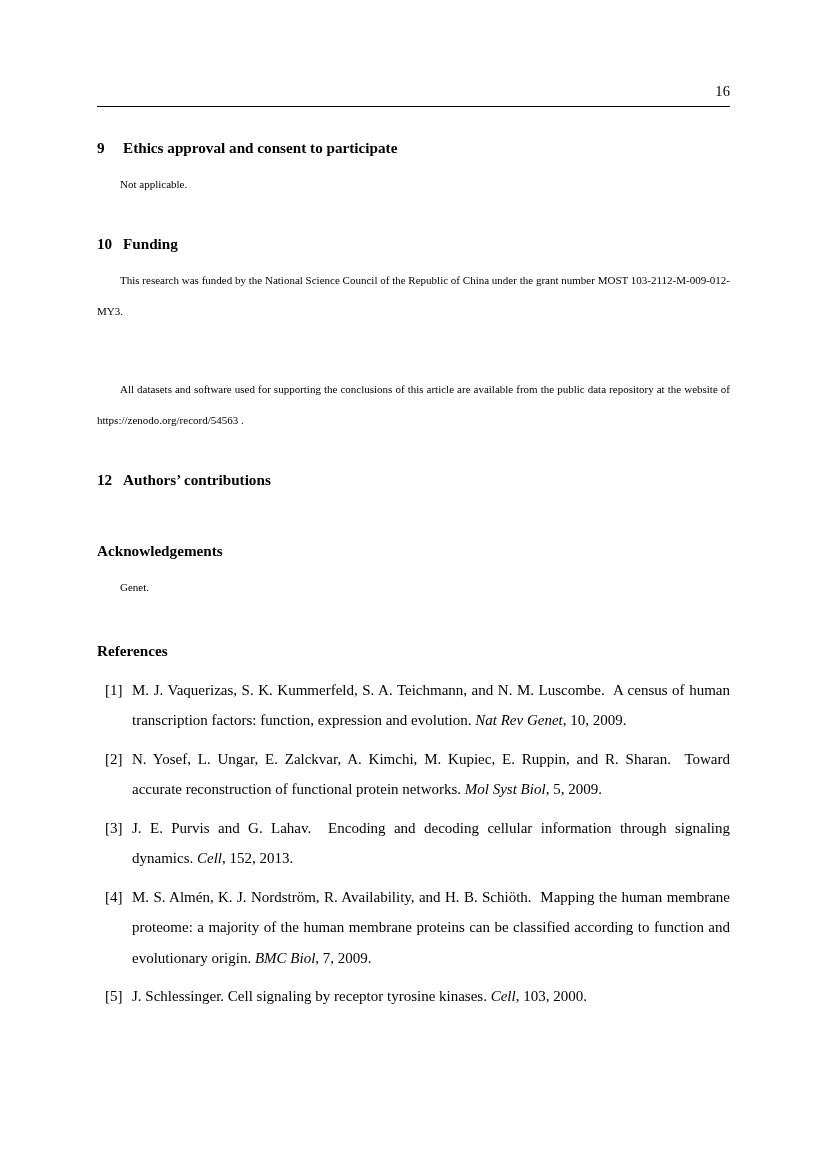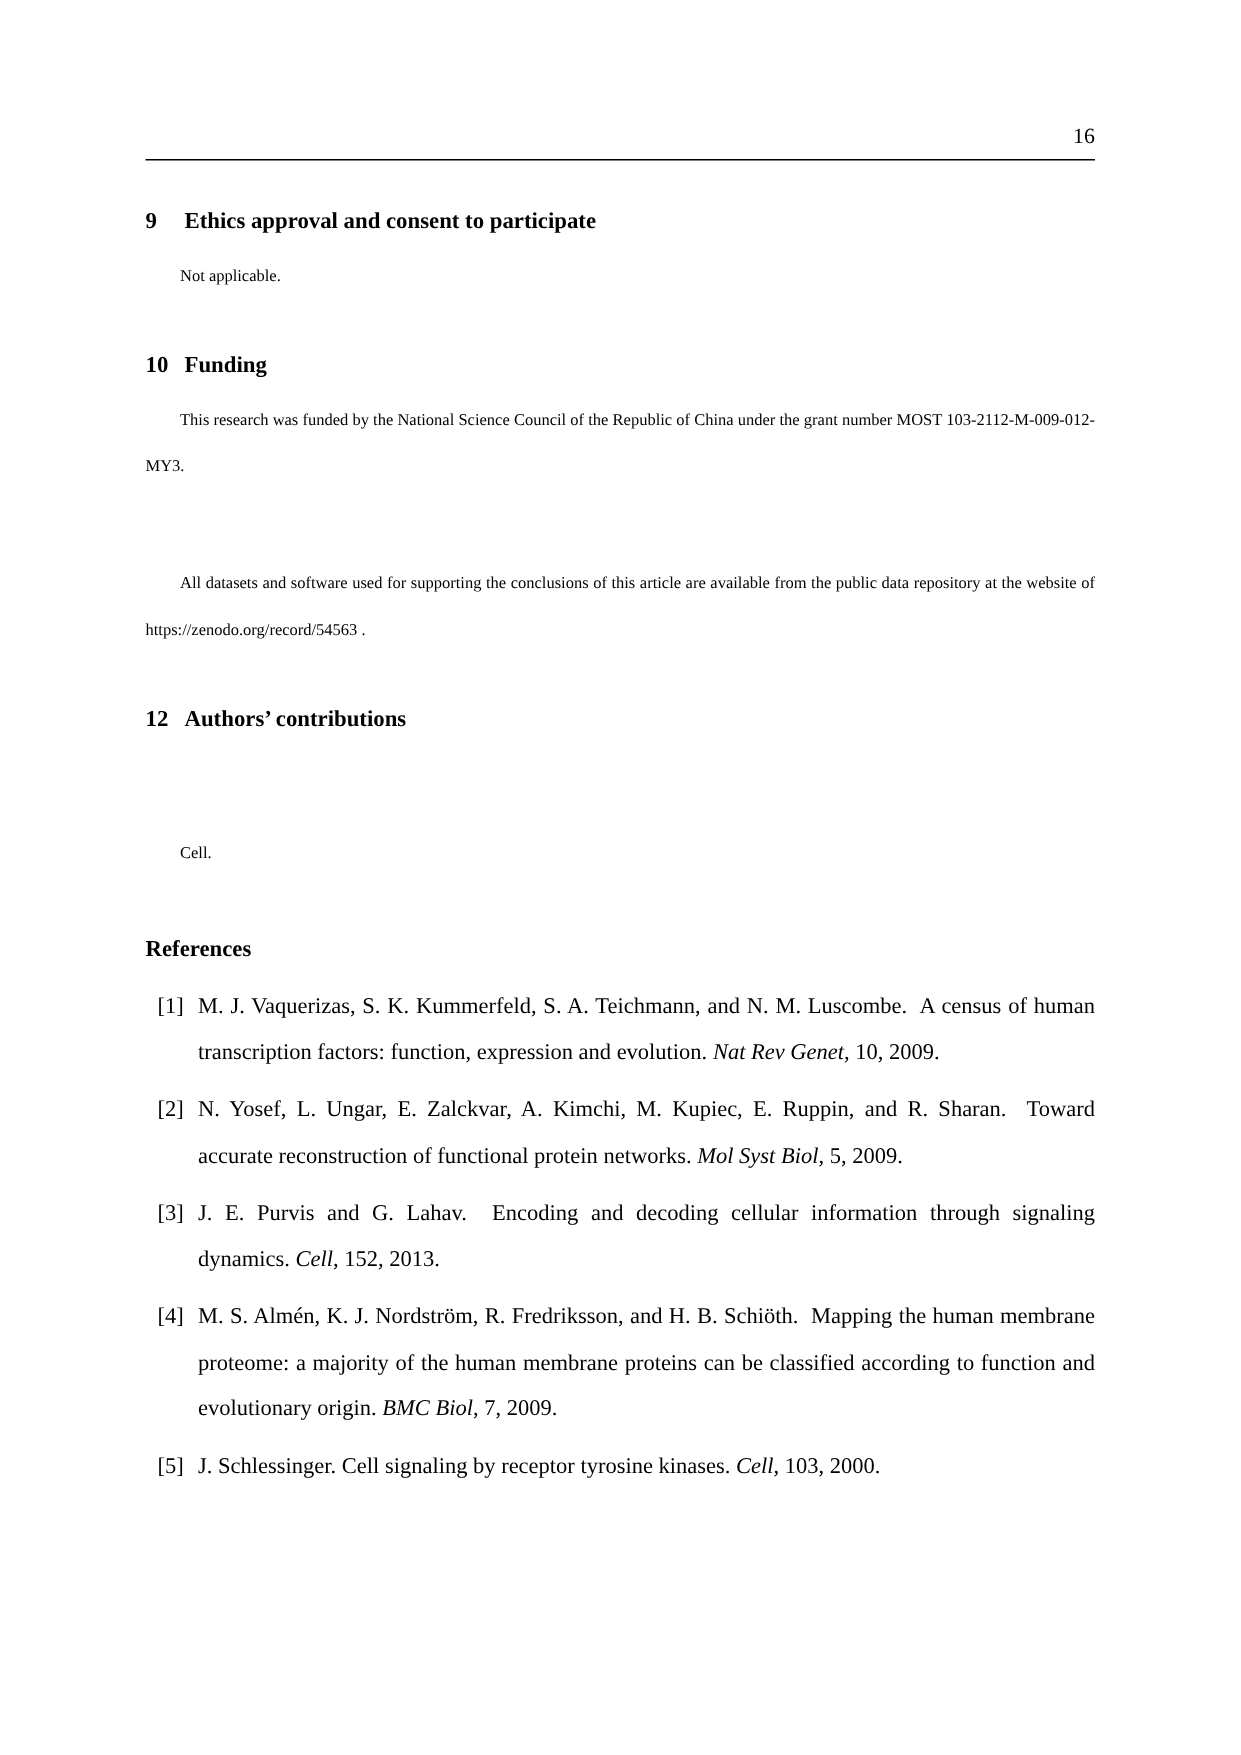--- a/index.html
+++ b/index.html
@@ -137,40 +137,41 @@
     <div class="sp-after-head"></div>
     <p class="body">All datasets and software used for supporting the conclusions of this article are available from the public data repository at the website of https://zenodo.org/record/54563 .</p>
 
     <div class="sp-section"></div>
 
     <div class="section-heading"><span class="num">12</span><span>Authors’ contributions</span></div>
     <div class="sp-after-head"></div>
 
     <div class="sp-ack"></div>
 
+    <div class="plain-heading">Acknowledgements</div>
     <div class="sp-after-head"></div>
-    <p class="body">Cell.</p>
+    <p class="body">Genet.</p>
 
     <div class="sp-refs-head"></div>
 
     <div class="plain-heading">References</div>
     <div class="sp-after-refs-head"></div>
 
     <ol class="references">
       <li>
         <span class="label">[1]</span><span>M. J. Vaquerizas, S. K. Kummerfeld, S. A. Teichmann, and N. M. Luscombe.</span>&nbsp; <span>A census of human transcription factors: function, expression and evolution.</span> <span class="journal">Nat Rev Genet</span>, <span>10</span>, <span>2009</span>.
       </li>
       <li>
         <span class="label">[2]</span><span>N. Yosef, L. Ungar, E. Zalckvar, A. Kimchi, M. Kupiec, E. Ruppin, and R. Sharan.</span>&nbsp; <span>Toward accurate reconstruction of functional protein networks.</span> <span class="journal">Mol Syst Biol</span>, <span>5</span>, <span>2009</span>.
       </li>
       <li>
         <span class="label">[3]</span><span>J. E. Purvis and G. Lahav.</span>&nbsp; <span>Encoding and decoding cellular information through signaling dynamics.</span> <span class="journal">Cell</span>, <span>152</span>, <span>2013</span>.
       </li>
       <li>
-        <span class="label">[4]</span><span>M. S. Almén, K. J. Nordström, R. Fredriksson, and H. B. Schiöth.</span>&nbsp; <span>Mapping the human membrane proteome: a majority of the human membrane proteins can be classified according to function and evolutionary origin.</span> <span class="journal">BMC Biol</span>, <span>7</span>, <span>2009</span>.
+        <span class="label">[4]</span><span>M. S. Almén, K. J. Nordström, R. Availability, and H. B. Schiöth.</span>&nbsp; <span>Mapping the human membrane proteome: a majority of the human membrane proteins can be classified according to function and evolutionary origin.</span> <span class="journal">BMC Biol</span>, <span>7</span>, <span>2009</span>.
       </li>
       <li>
         <span class="label">[5]</span><span>J. Schlessinger.</span> <span>Cell signaling by receptor tyrosine kinases.</span> <span class="journal">Cell</span>, <span>103</span>, <span>2000</span>.
       </li>
     </ol>
 
   </div>
 </div>
 
 </body></html>

